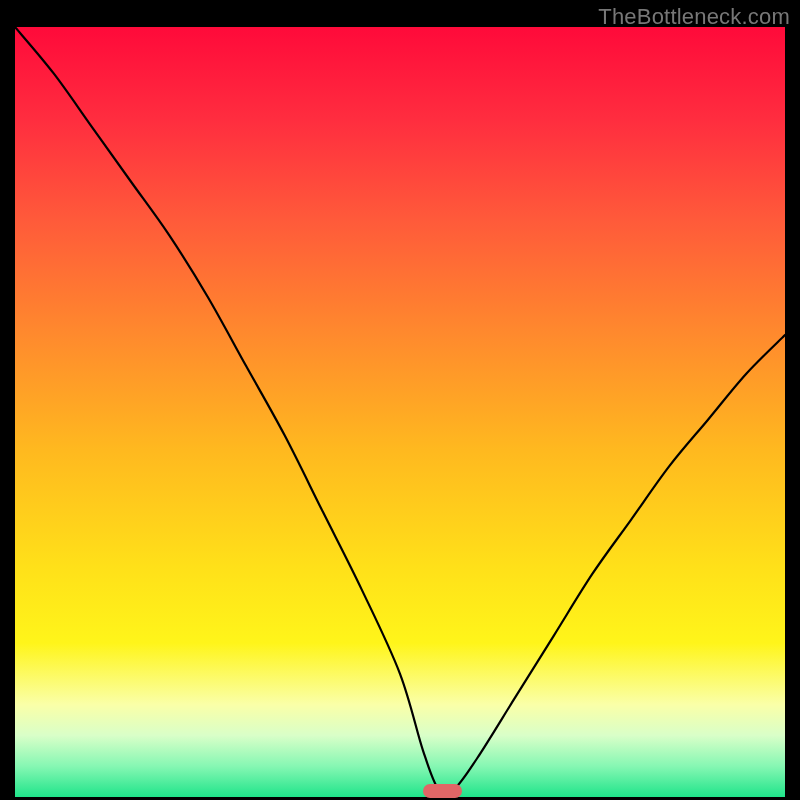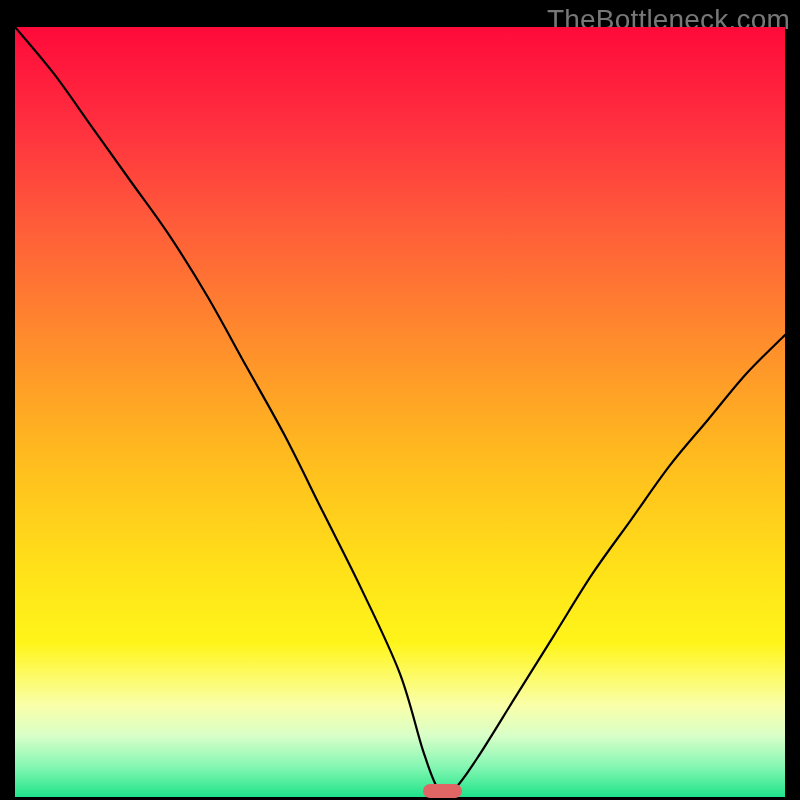--- a/index.html
+++ b/index.html
@@ -49,21 +49,21 @@
   .marker {
     position: absolute;
     background: #e06666;
     border-radius: 8px;
   }
   .watermark {
     position: absolute;
     top: 4px;
     right: 10px;
     color: #777;
-    font-size: 28px;
+    font-size: 22px;
     letter-spacing: 0.2px;
     font-weight: 500;
   }
 </style>
 </head>
 <body>
 
 <div class="watermark">TheBottleneck.com</div>
 
 <div class="frame">

